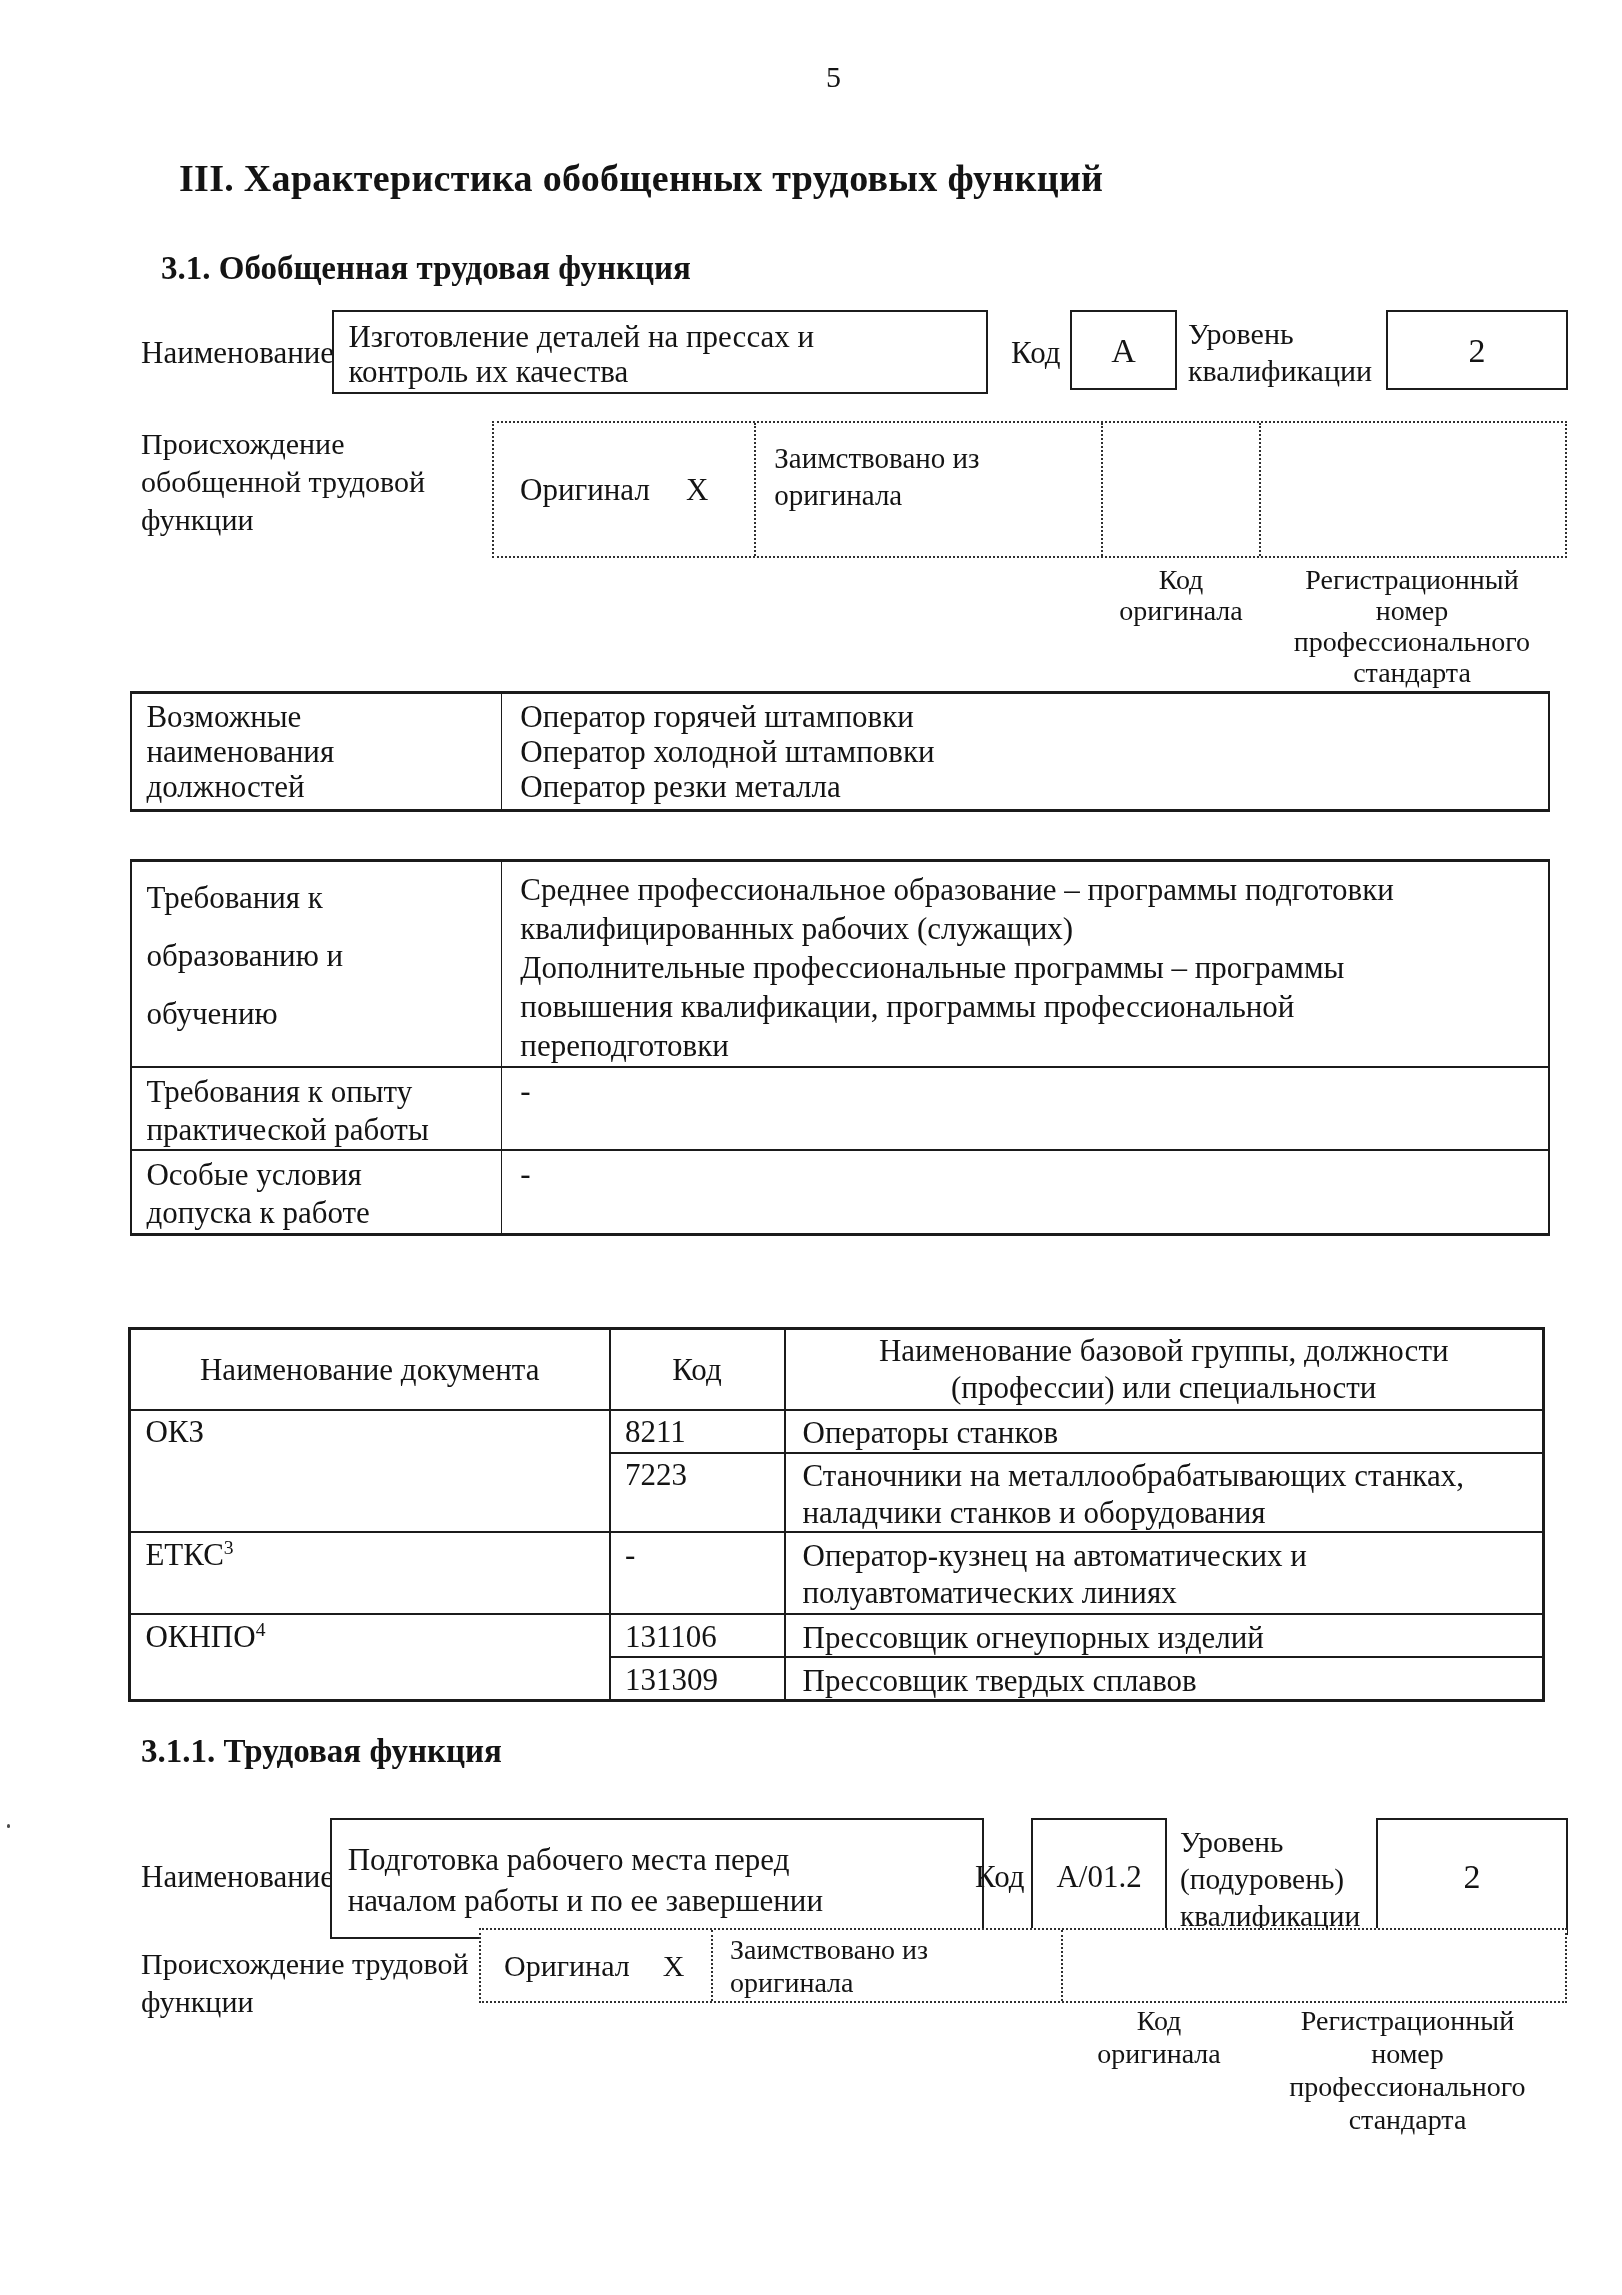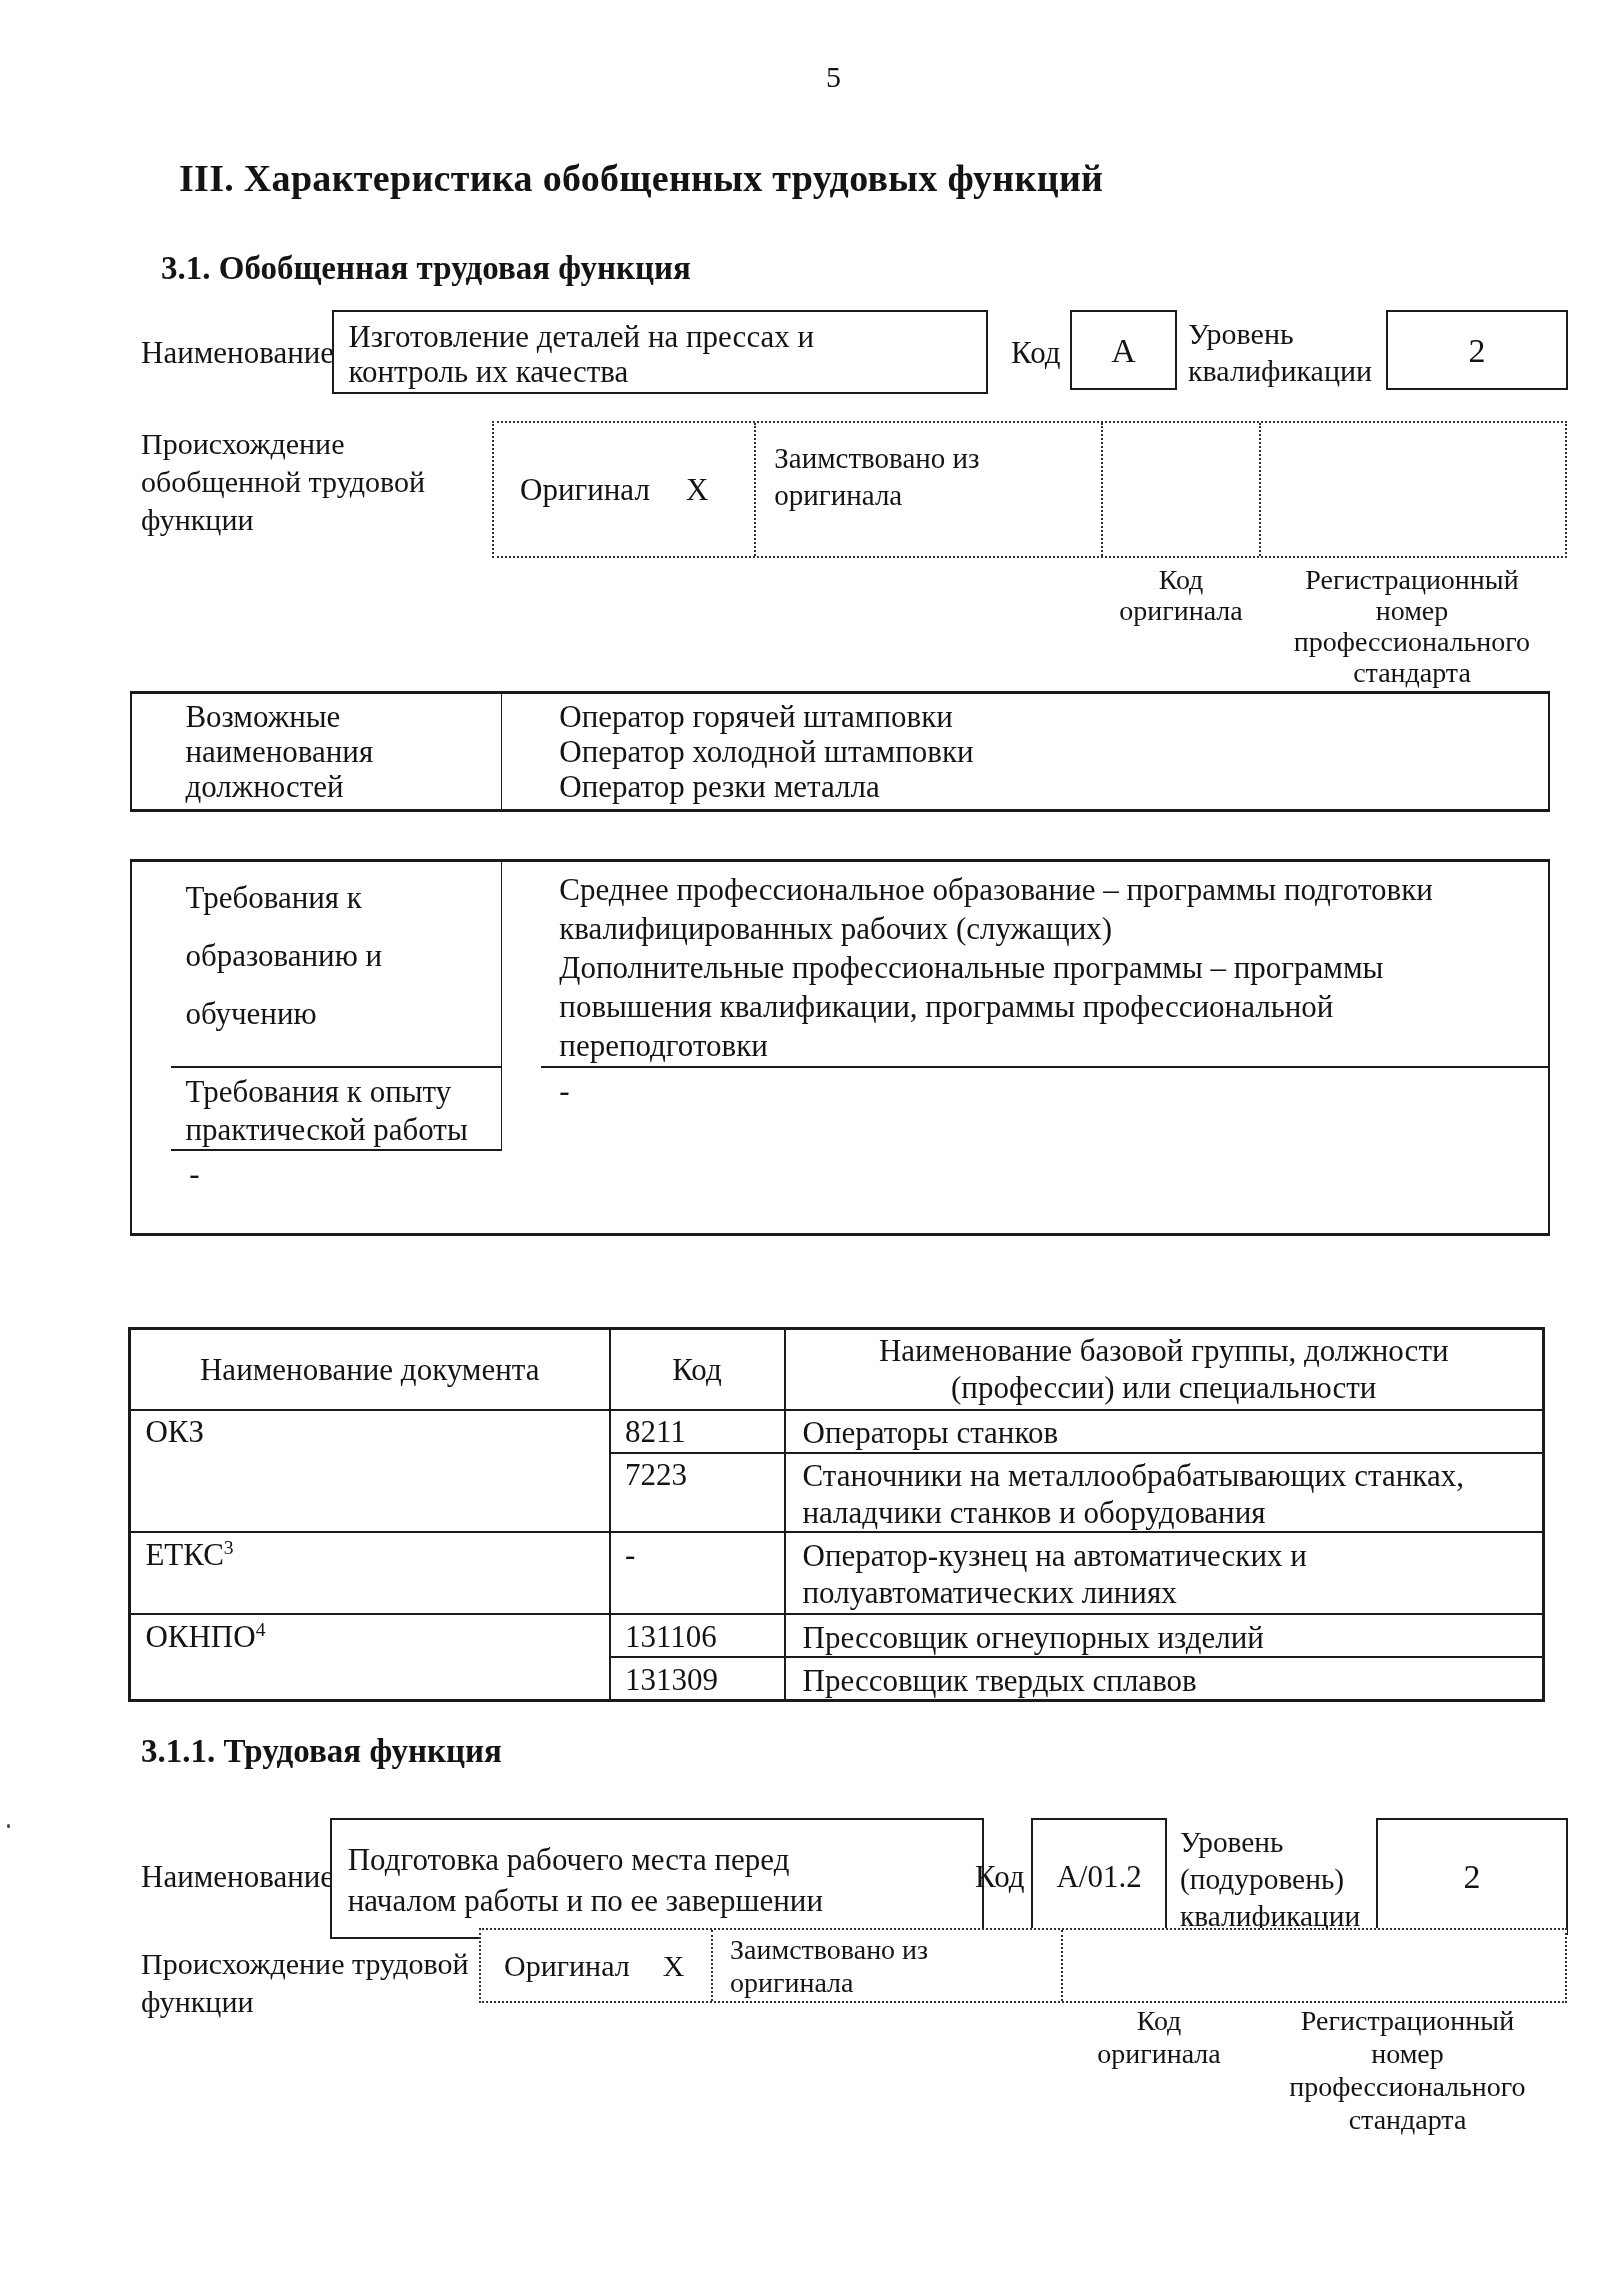--- a/index.html
+++ b/index.html
@@ -23,21 +23,21 @@
   .namebox{padding:3.9px 6.5px 0 14.4px;display:flex;flex-direction:column;justify-content:center;}
   
   .otable{position:absolute;display:grid;border:2px dotted #2f2f2f;background:#fff;}
   .ocell{border-right:2px dotted #2f2f2f;position:relative;}
   .ocell:last-child{border-right:none;}
   .ocell .orig{display:flex;align-items:center;height:100%;}
   .caption{font-size:28px;line-height:33px;text-align:center;}
   
   .gtbl{position:absolute;display:grid;background:#fff;
         border:2px solid #1b1b1b;border-top-width:3.3px;border-bottom-width:3.3px;}
-  .gcell{font-size:31px;margin-left:39px;}
+  .gcell{font-size:31px;}
   .gl{border-right:1.3px solid #1b1b1b;}
   .rowline{border-top:2.6px solid #1b1b1b;}
   
   table.ctab{border-collapse:collapse;table-layout:fixed;background:#fff;margin-top:20px;}
   table.ctab td{border:2px solid #1b1b1b;font-size:31px;vertical-align:top;padding:3.9px 9.2px 0 14.4px;}
   table.ctab{border:3.3px solid #1b1b1b;}
   table.ctab tr.head td{border-bottom:2.6px solid #1b1b1b;text-align:center;vertical-align:middle;
                         font-size:31px;line-height:37px;padding:0 5.2px;}
   table.ctab td.name{padding-left:17px;line-height:37px;}
   sup{font-size:19.6px;line-height:0;}
@@ -98,20 +98,22 @@
 образованию и
 обучению</div>
     <div class="gcell ml" style="padding:7.9px 19.6px 0 18.3px;line-height:39px;">Среднее профессиональное образование – программы подготовки
 квалифицированных рабочих (служащих)
 Дополнительные профессиональные программы – программы
 повышения квалификации, программы профессиональной
 переподготовки</div>
     <div class="gcell gl rowline ml" style="padding:5.2px 0 0 14.4px;line-height:38px;">Требования к опыту
 практической работы</div>
     <div class="gcell rowline" style="padding:5.2px 0 0 18.3px;">-</div>
+    <div class="gcell gl rowline ml" style="padding:5.2px 0 0 14.4px;line-height:38px;">Особые условия
+допуска к работе</div>
     <div class="gcell rowline" style="padding:5.2px 0 0 18.3px;">-</div>
   </div>
 
 
   <table class="ctab abs" style="left:128px;top:1307px;width:1417px;">
     <colgroup>
         <col style="width:480px">
         <col style="width:175px">
         <col>
       </colgroup>

